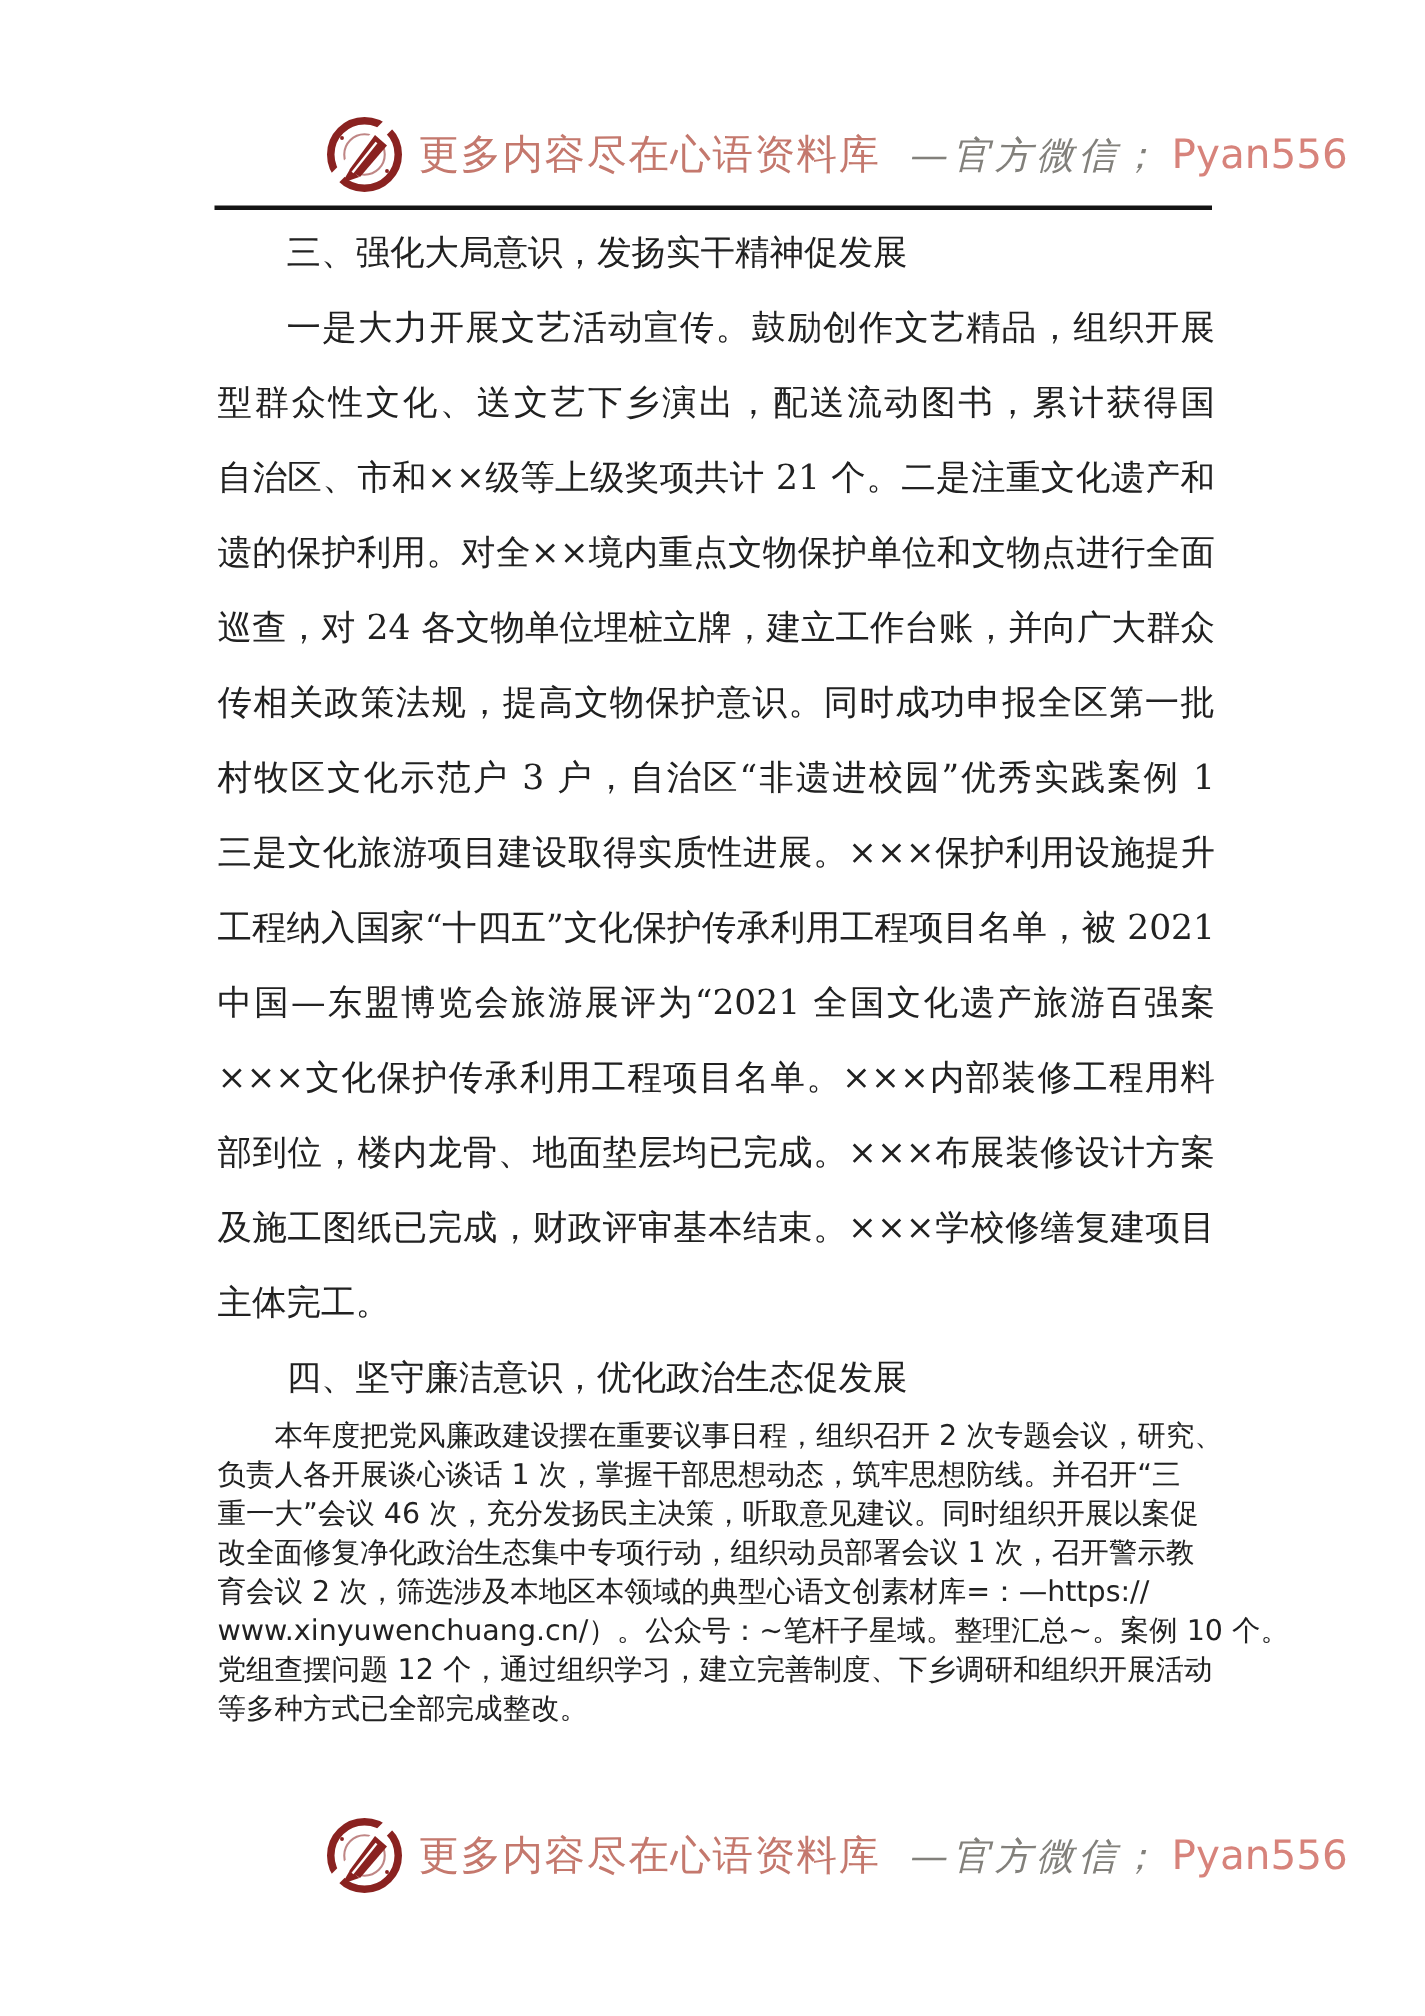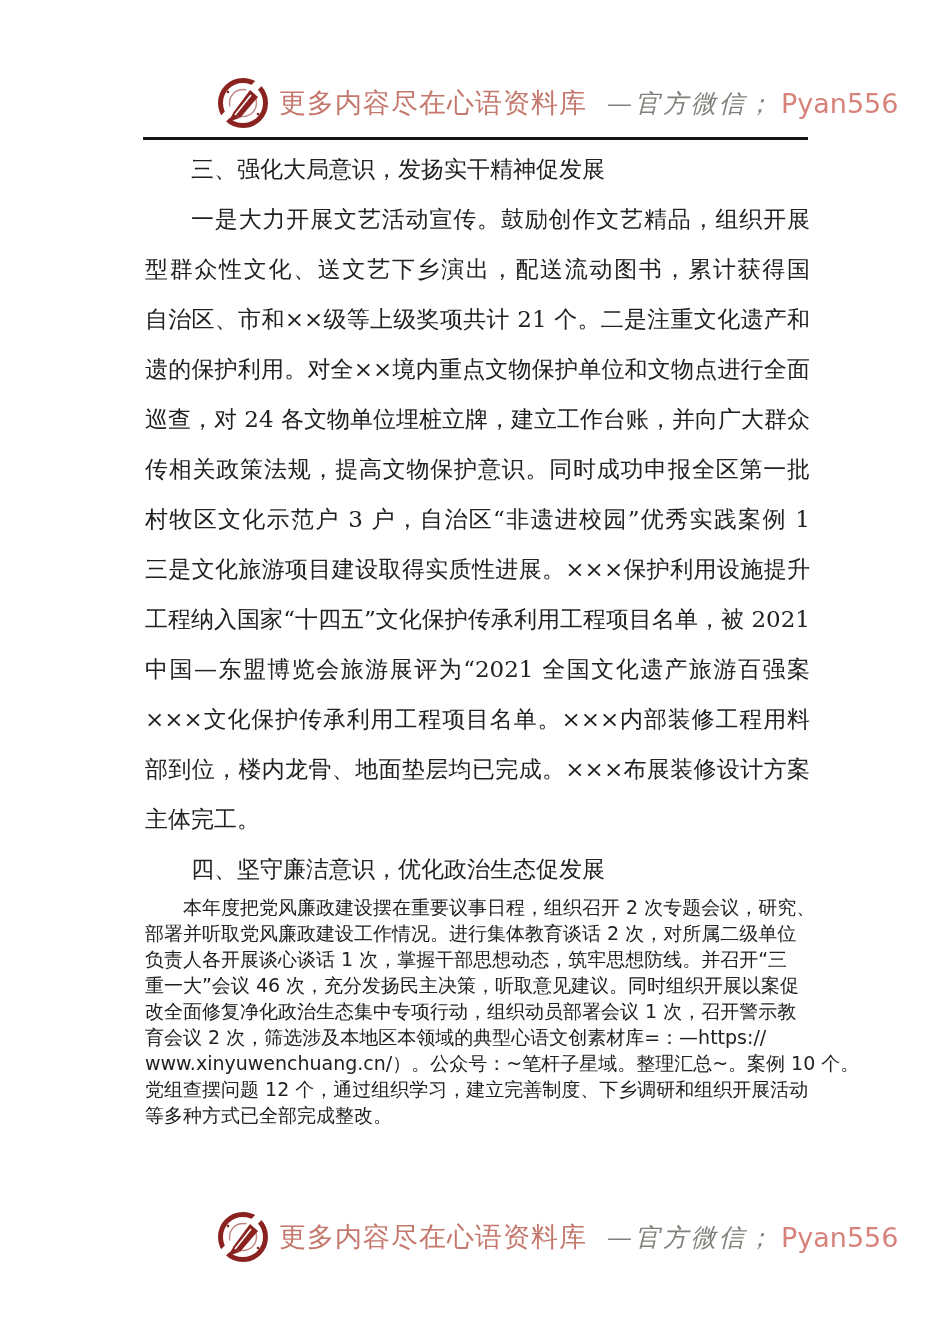--- a/index.html
+++ b/index.html
@@ -113,27 +113,27 @@
     <div class="ln fill">自治区、市和××级等上级奖项共计 21 个。二是注重文化遗产和非</div>
     <div class="ln fill">遗的保护利用。对全××境内重点文物保护单位和文物点进行全面</div>
     <div class="ln fill">巡查，对 24 各文物单位埋桩立牌，建立工作台账，并向广大群众宣</div>
     <div class="ln fill">传相关政策法规，提高文物保护意识。同时成功申报全区第一批农</div>
     <div class="ln fill">村牧区文化示范户 3 户，自治区“非遗进校园”优秀实践案例 1 个。</div>
     <div class="ln fill">三是文化旅游项目建设取得实质性进展。×××保护利用设施提升</div>
     <div class="ln fill">工程纳入国家“十四五”文化保护传承利用工程项目名单，被 2021</div>
     <div class="ln fill">中国—东盟博览会旅游展评为“2021 全国文化遗产旅游百强案例”。</div>
     <div class="ln fill">×××文化保护传承利用工程项目名单。×××内部装修工程用料全</div>
     <div class="ln fill">部到位，楼内龙骨、地面垫层均已完成。×××布展装修设计方案</div>
+    <div class="ln fill">及施工图纸已完成，财政评审基本结束。×××学校修缮复建项目</div>
     <div class="ln">主体完工。</div>
 
     <div class="ln indent">四、坚守廉洁意识，优化政治生态促发展</div>
 
     <div class="small-para">
       <div class="sln indent">本年度把党风廉政建设摆在重要议事日程，组织召开 2 次专题会议，研究、</div>
-      <div class="sln">部署并听取党风廉政建设工作情况。进行集体教育谈话 2 次，对所属二级单位</div>
       <div class="sln">负责人各开展谈心谈话 1 次，掌握干部思想动态，筑牢思想防线。并召开“三</div>
       <div class="sln">重一大”会议 46 次，充分发扬民主决策，听取意见建议。同时组织开展以案促</div>
       <div class="sln">改全面修复净化政治生态集中专项行动，组织动员部署会议 1 次，召开警示教</div>
       <div class="sln">育会议 2 次，筛选涉及本地区本领域的典型心语文创素材库=：—https://</div>
       <div class="sln">www.xinyuwenchuang.cn/）。公众号：~笔杆子星域。整理汇总~。案例 10 个。</div>
       <div class="sln">党组查摆问题 12 个，通过组织学习，建立完善制度、下乡调研和组织开展活动</div>
       <div class="sln">等多种方式已全部完成整改。</div>
     </div>
   </div>
 

